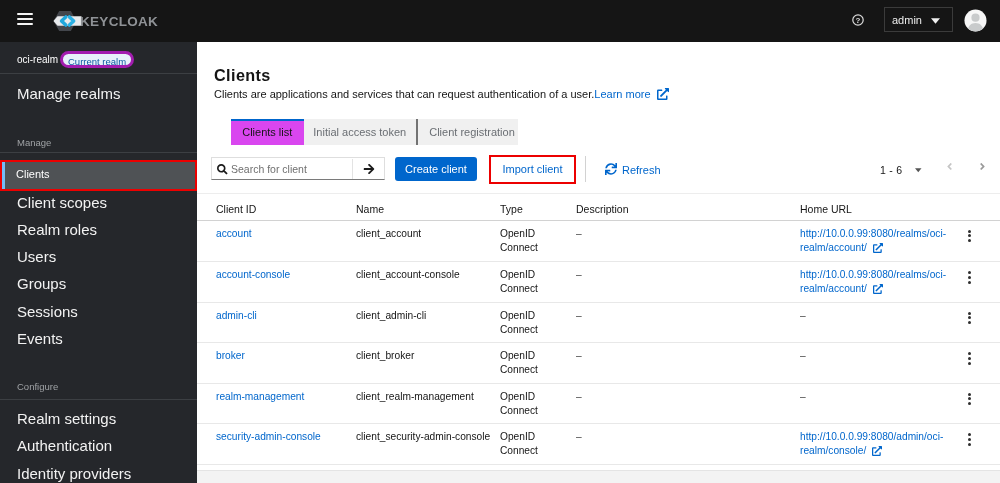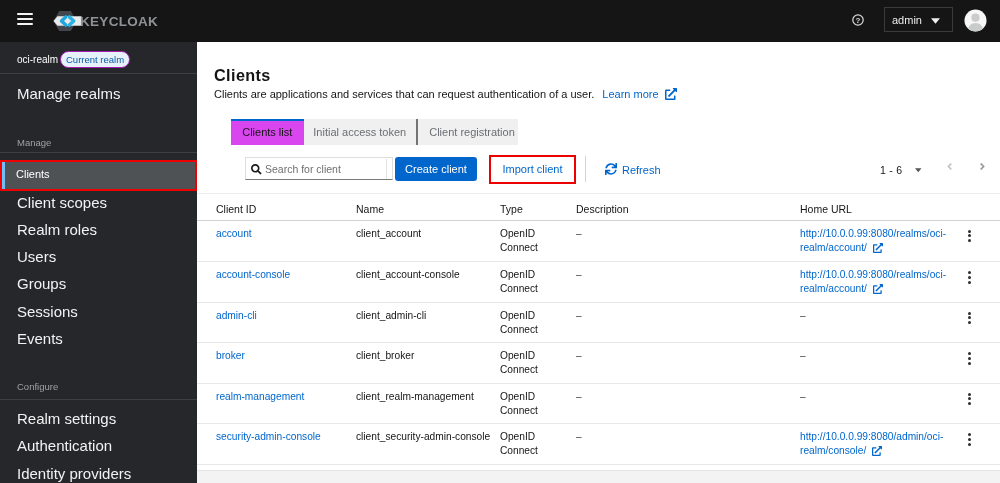--- a/index.html
+++ b/index.html
@@ -14,35 +14,35 @@
   border:1px solid #3b3b3b; color:#ececec; font-size:11px; }
 #userbox span { position:absolute; left:7px; top:6px; }
 #userbox svg { position:absolute; right:12px; top:9.5px; }
 #avatar { position:absolute; left:964px; top:9px; }
 #sidebar { position:absolute; left:0; top:42px; width:197px; height:441px; background:#25272b; color:#f2f2f2; opacity:0.999; }
 .sdiv { position:absolute; left:0; width:197px; height:1px; background:#3c3f43; }
 .nav { position:absolute; left:17px; font-size:15px; line-height:14px; color:#f2f2f2; }
 .nlabel { position:absolute; left:17px; font-size:9.5px; line-height:12px; color:#9fa2a5; }
 #realmrow { position:absolute; left:17px; top:12px; font-size:10px; color:#fff; }
 #pill { position:absolute; left:60px; top:8.5px; height:17px; padding:0 5px; border-radius:9px;
-  background:#e7f1fa; border:1px solid #a21caf; color:#0c5aa3; font-size:9.5px; line-height:16px; }
+  background:#e7f1fa; border:3px solid #a21caf; color:#0c5aa3; font-size:9.5px; line-height:16px; }
 #selwrap { position:absolute; left:0; top:117.5px; width:197px; height:31px; border:2.5px solid #ec0000; }
 #selbg { position:absolute; left:0; top:0; width:100%; height:100%; background:#4f5255; border-left:3px solid #73bcf7; }
 #selbg span { position:absolute; left:11px; top:6px; font-size:11px; color:#fff; }
 #main { position:absolute; left:197px; top:42px; width:803px; height:441px; background:#fff; }
 h1 { position:absolute; left:17px; top:24px; font-size:16.2px; font-weight:700; color:#151515; letter-spacing:0.4px; }
 #desc { position:absolute; left:17px; top:46px; font-size:11px; color:#151515; }
-#desc a { color:#0066cc; text-decoration:none; margin-left:8px; }
+#desc a { color:#0066cc; text-decoration:none; }
 #tabs { position:absolute; left:34px; top:77px; height:26px; font-size:11px; }
 .tab { float:left; height:26px; line-height:26px; background:#f0f0f0; color:#6a6e73; text-align:center; }
 .tab.t1 { width:72.5px; } .tab.t2 { width:112.5px; } .tab.t3 { width:102px; }
 .tab.active { background:#d946ef; color:#151515; border-top:2.5px solid #0066cc; line-height:22px; }
 .tab.b { border-left:2px solid #737373;padding-left:8px; }
-#search { position:absolute; left:14px; top:115px; width:148px; height:23px;
-  border:1px solid #dedede; border-bottom:1px solid #7a7a7a;margin-left:34px; }
+#search { position:absolute; left:14px; top:115px; width:174px; height:23px;
+  border:1px solid #dedede; border-bottom:1px solid #7a7a7a; }
 #search .ph { position:absolute; left:19px; top:4.5px; font-size:10.5px; color:#6f6f6f; }
 #search .sep { position:absolute; left:140px; top:1px; height:20px; width:1px; background:#e3e3e3; }
 #search svg.mag { position:absolute; left:5px; top:6px; }
 #search svg.arr { position:absolute; left:151px; top:5px; }
 #createbtn { position:absolute; left:198px; top:115px; width:82px; height:24px; background:#0066cc;
   border-radius:3px; color:#fff; font-size:11px; text-align:center; line-height:24px; }
 #importwrap { position:absolute; left:292px; top:112.5px; width:87px; height:29px; border:2.5px solid #ec0000; }
 #importbtn { width:100%; height:100%; background:#fff; color:#0066cc; font-size:11px; text-align:center; line-height:24px; }
 #tsep { position:absolute; left:388px; top:114px; width:1px; height:26px; background:#d2d2d2; }
 #refresh { position:absolute; left:408px; top:121px; font-size:11px; color:#0066cc; }

